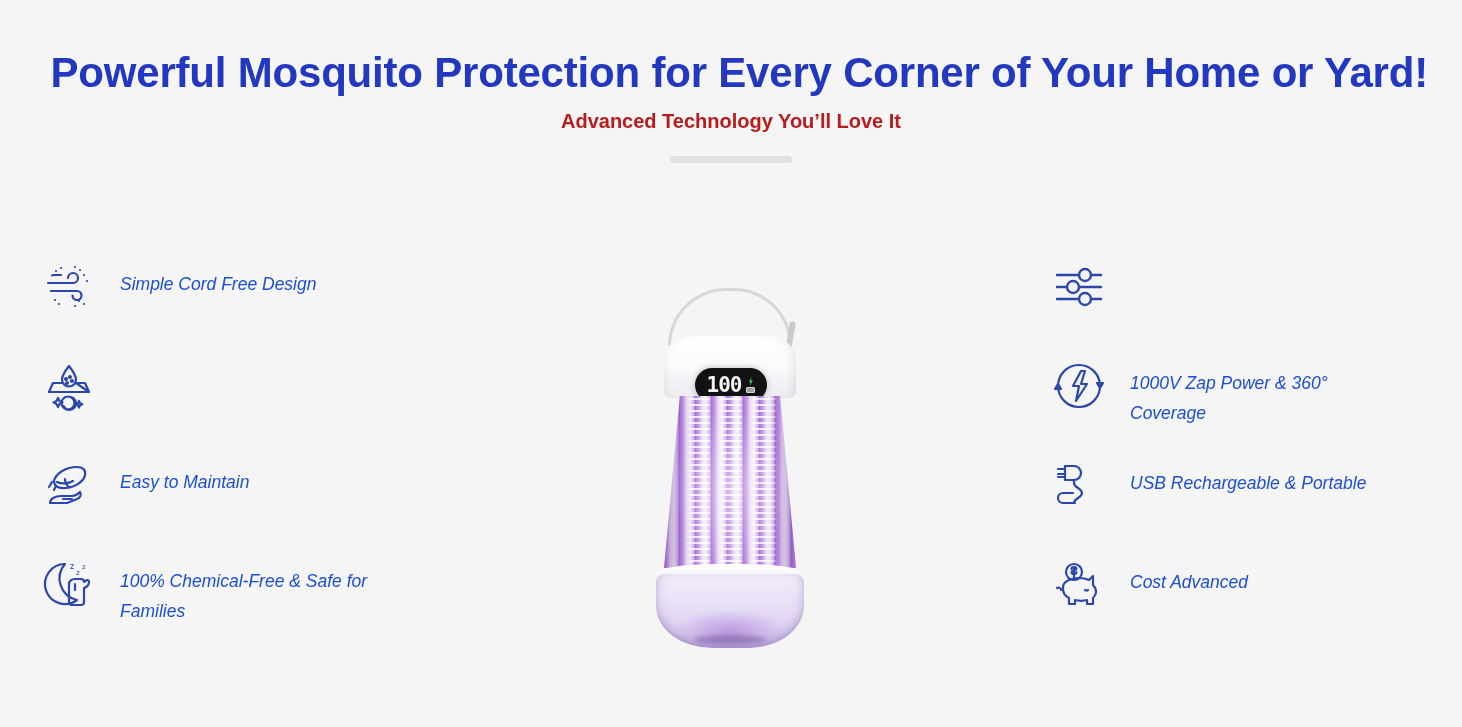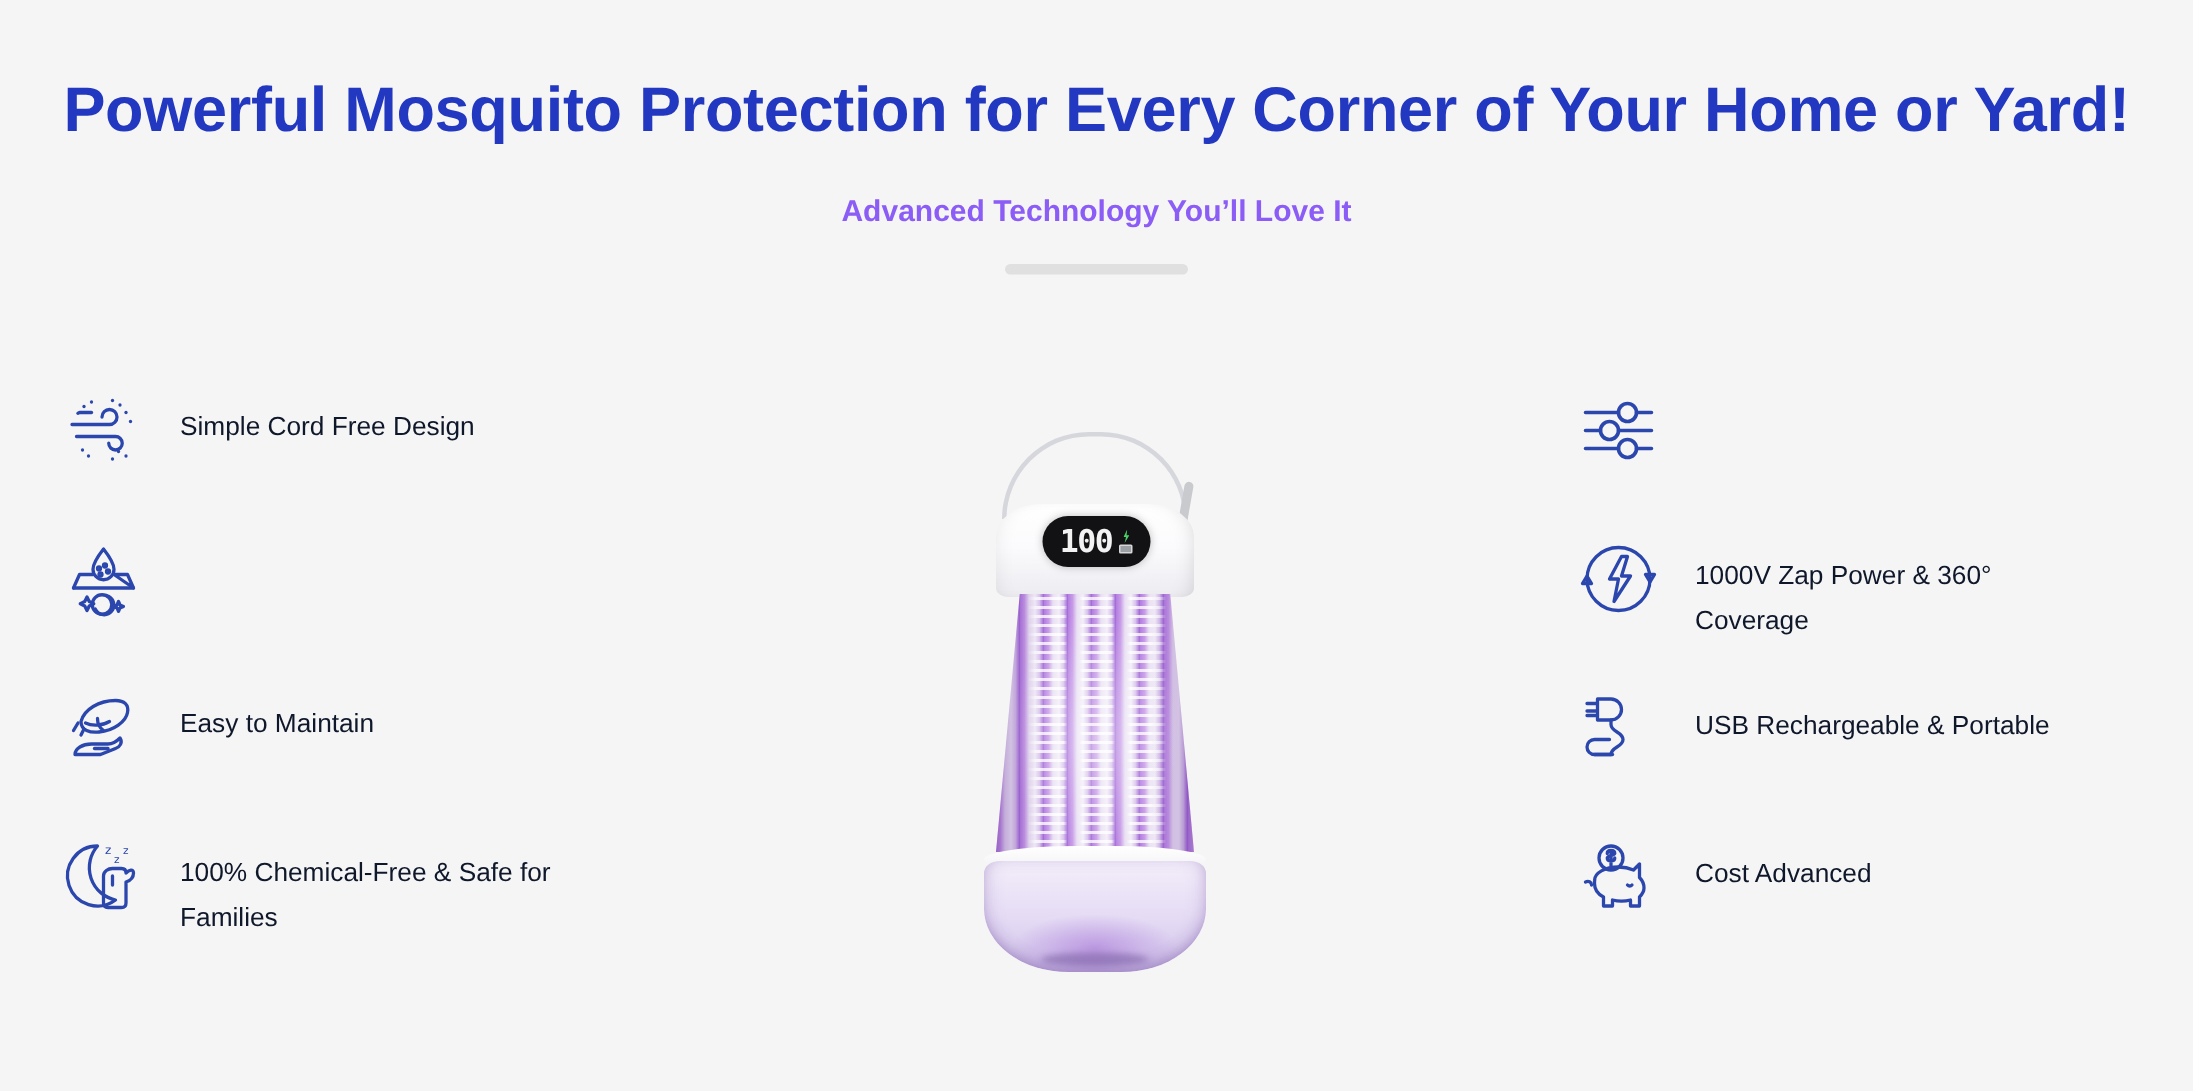--- a/index.html
+++ b/index.html
@@ -34,28 +34,29 @@
     text-align: center;
   }
 
   .headline {
     font-size: 42px;
     line-height: 50px;
     font-weight: 700;
     color: #2338c0;
     letter-spacing: -0.2px;
     padding: 0 34px;
+    text-align: right;
   }
 
   .subhead {
-    margin-top: 30px;
+    margin-top: 10px;
     font-size: 20px;
     line-height: 26px;
     font-weight: 700;
-    color: #8b5cf6;
+    color: #b91c1c;
   }
 
   .divider-wrap {
     margin-top: 22px;
     display: flex;
     justify-content: center;
   }
 
   .divider {
     width: 122px;
@@ -104,23 +105,24 @@
 
   .feature-icon svg {
     width: 56px;
     height: 56px;
     display: block;
   }
 
   .feature-text {
     font-size: 17.5px;
     line-height: 30px;
-    color: #0f172a;
+    color: #1d4ed8;
     max-width: 290px;
     padding-top: 11px;
+    font-style: italic;
   }
 
   .col-right .feature-text { max-width: 272px; }
 
   
   .product {
     position: absolute;
     left: 640px;
     top: 288px;
     width: 180px;
@@ -161,21 +163,21 @@
     background: linear-gradient(180deg,#ffffff 0%,#fbfbfd 46%,#ececf1 100%);
     border-radius: 30px 30px 8px 8px / 22px 22px 6px 6px;
     box-shadow: inset -8px 0 14px -10px rgba(0,0,0,.18),
                 inset 8px 0 14px -10px rgba(0,0,0,.10);
   }
 
   
   .display {
     position: absolute;
     left: 55px;
-    top: 56px;
+    top: 80px;
     width: 72px;
     height: 34px;
     background: #121214;
     border-radius: 17px;
     display: flex;
     align-items: center;
     justify-content: center;
     gap: 5px;
     box-shadow: 0 0 6px rgba(0,0,0,.25);
   }

